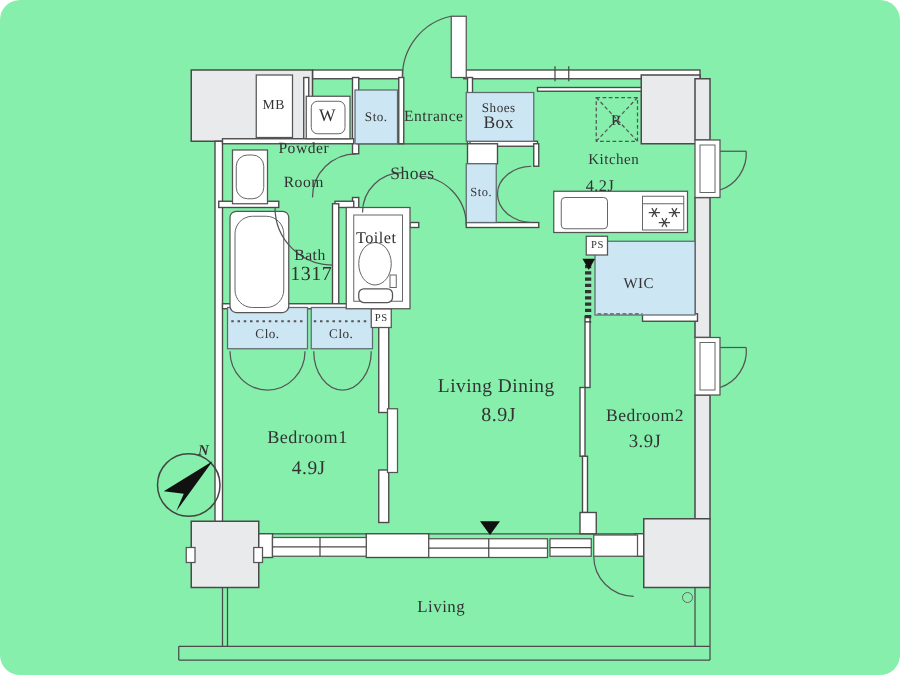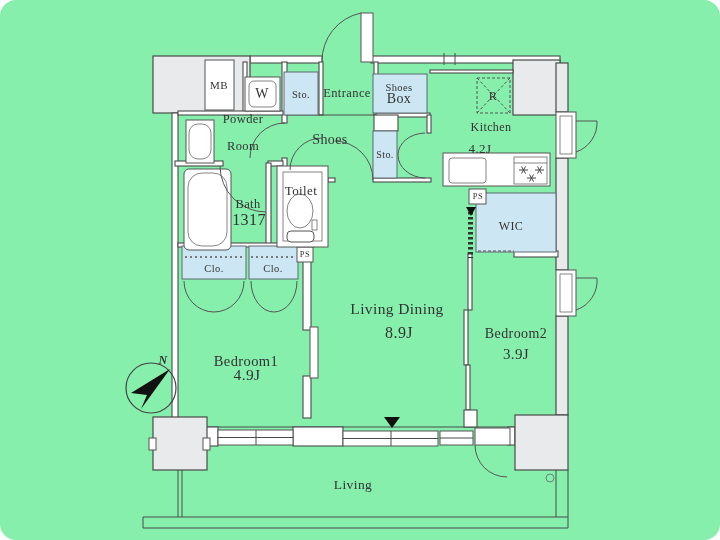--- a/index.html
+++ b/index.html
@@ -250,19 +250,19 @@
   <div class="lbl" style="left:491px;top:127px;font-size:12px">Kitchen</div>
   <div class="lbl" style="left:480px;top:148px;font-size:13px">4.2J</div>
   <div class="lbl" style="left:493px;top:96px;font-size:12px">R</div>
   <div class="lbl" style="left:478px;top:196px;font-size:8.5px">PS</div>
   <div class="lbl" style="left:511px;top:226px;font-size:12px">WIC</div>
   <div class="lbl" style="left:214px;top:269px;font-size:10.5px">Clo.</div>
   <div class="lbl" style="left:273px;top:269px;font-size:10.5px">Clo.</div>
   <div class="lbl" style="left:305px;top:254px;font-size:8.5px">PS</div>
   <div class="lbl" style="left:397px;top:309px;font-size:15.5px">Living Dining</div>
   <div class="lbl" style="left:399px;top:333px;font-size:16px">8.9J</div>
-  <div class="lbl" style="left:246px;top:361px;font-size:14.5px">Bedroom1</div>
+  <div class="lbl" style="left:246px;top:351px;font-size:14.5px">Bedroom1</div>
   <div class="lbl" style="left:247px;top:375px;font-size:15.5px">4.9J</div>
   <div class="lbl" style="left:516px;top:334px;font-size:14px">Bedroom2</div>
   <div class="lbl" style="left:516px;top:354px;font-size:15px">3.9J</div>
   <div class="lbl" style="left:353px;top:485px;font-size:13.5px">Living</div>
   <div class="lbl it" style="left:163px;top:360px;font-size:12px;font-weight:bold">N</div>
 </div>
 
 </body></html>

